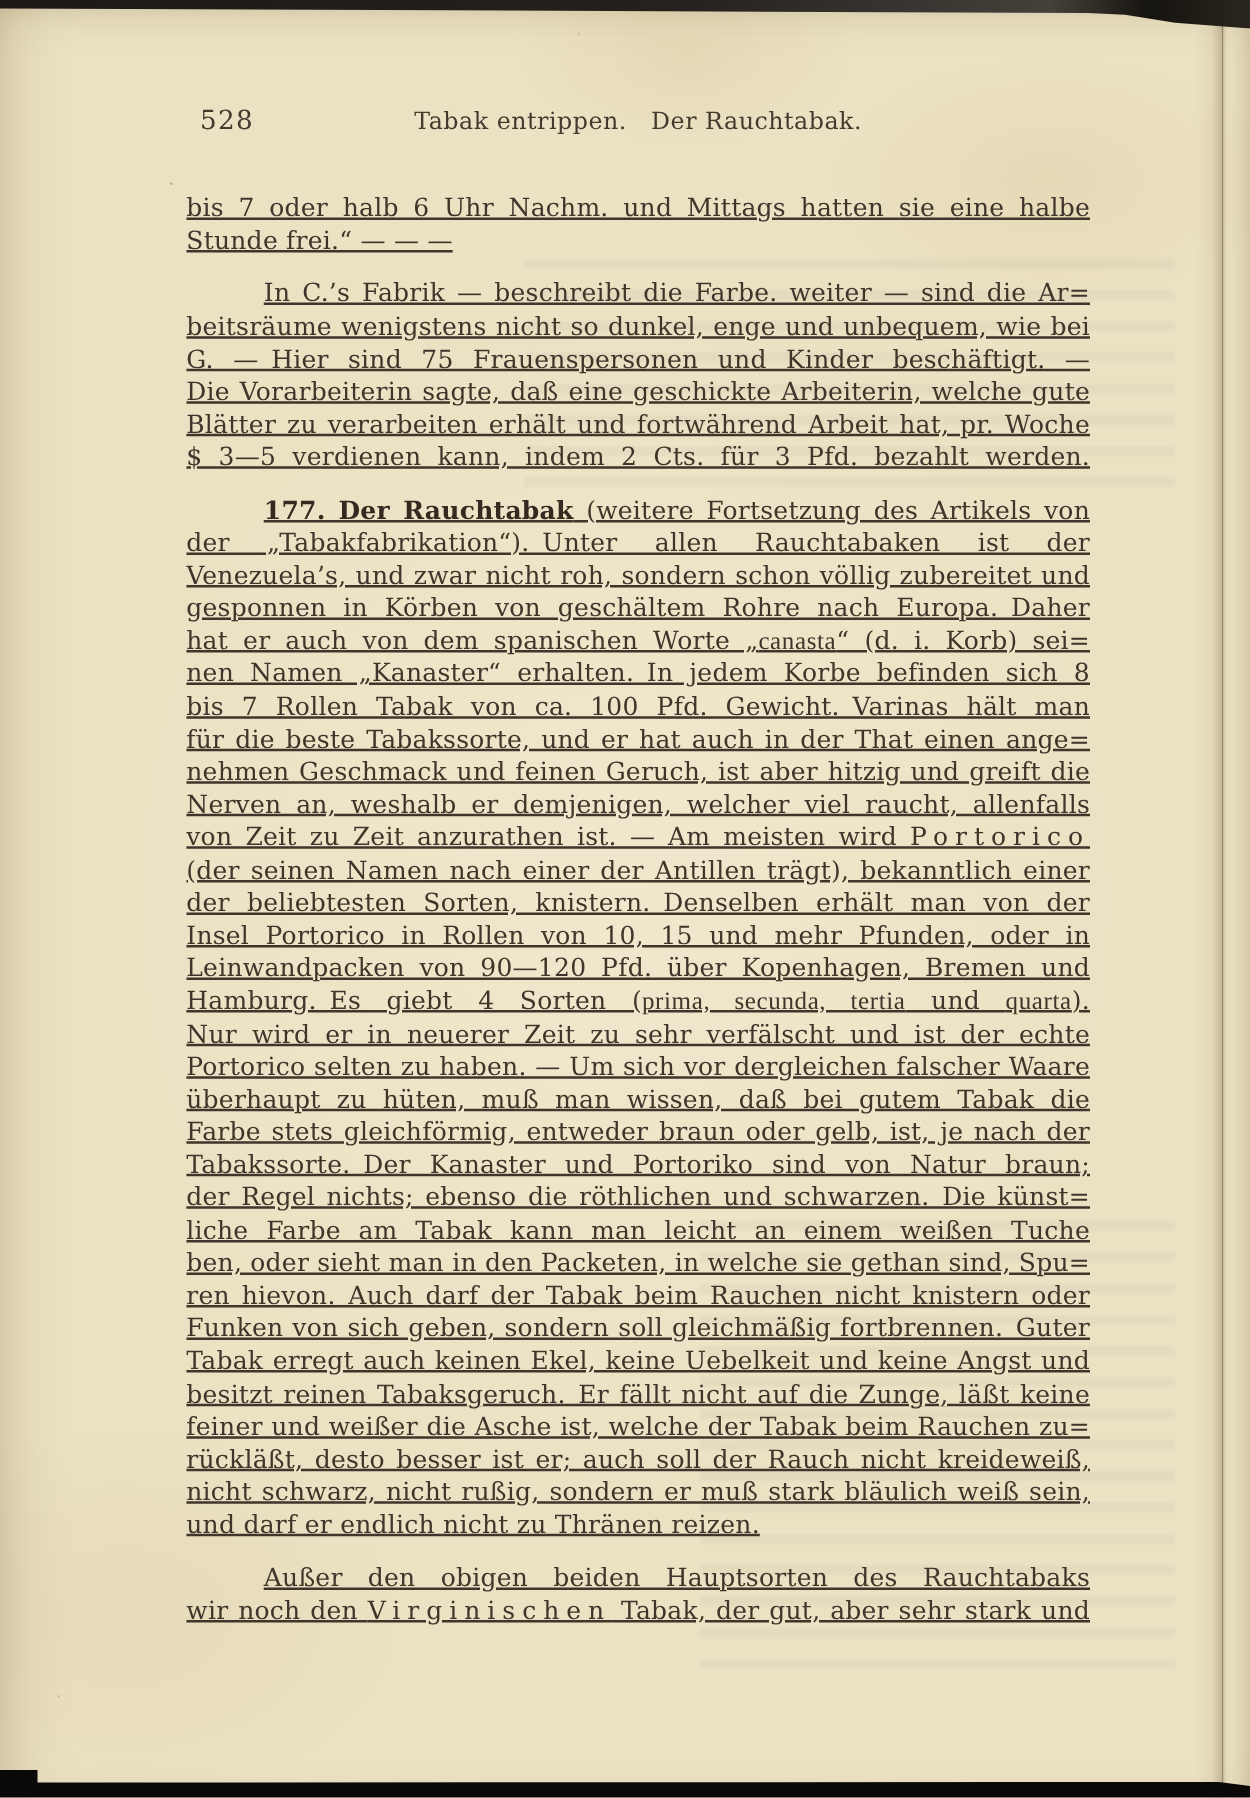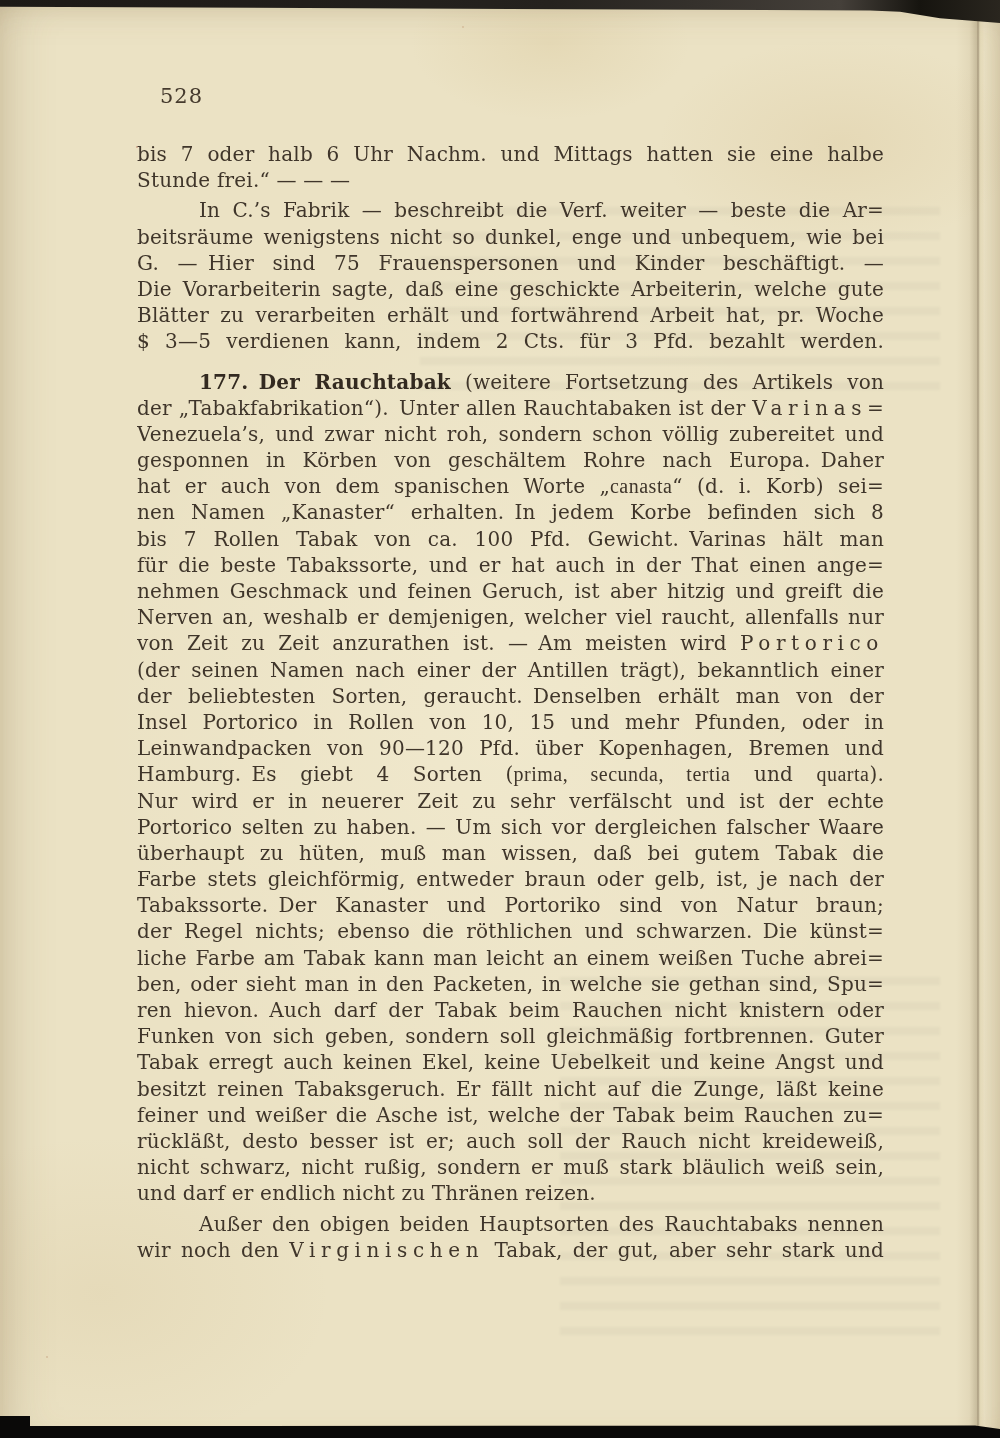--- a/index.html
+++ b/index.html
@@ -53,68 +53,69 @@
     color:#453a2d;font-size:19px;letter-spacing:.4px;text-align:center;
   }
   .page-number{
     position:absolute;top:84px;left:160px;
     color:#453a2d;font-size:21px;letter-spacing:1px;
   }
   .text-body{
     position:absolute;top:137px;left:133px;width:755px;
     color:#3f352a;font-size:20px;letter-spacing:.2px;
   }
-  .para{margin:4px;}
+  .para{margin:16px;text-decoration:underline;}
   .para.gap{margin-top:14px;}
   .line{
     height:26.2px;line-height:26.2px;overflow:hidden;
     text-align:justify;text-align-last:justify;
   }
   .line.flush{text-align-last:left;}
   .line.indent{text-indent:62px;}
   .b{font-weight:bold;color:#332a20;}
   .sp{letter-spacing:.28em;}
   .an{font-family:"Liberation Serif", serif;letter-spacing:.5px;}
 </style>
 </head>
 <body>
 
 <div class="paper">
   <div class="bleed b1"></div>
   <div class="bleed b2"></div>
 
   <div class="page-number">528</div>
+  <div class="running-head">Tabak entrippen. Der Rauchtabak.</div>
 
   <div class="text-body">
       <div class="para">
         <div class="line"><span>bis 7 oder halb 6 Uhr Nachm. und Mittags hatten sie eine halbe</span></div>
         <div class="line flush"><span>Stunde frei.“ — — —</span></div>
       </div>
       <div class="para">
-        <div class="line indent"><span>In C.’s Fabrik — beschreibt die Verf. weiter — beste die Ar=</span></div>
+        <div class="line indent"><span>In C.’s Fabrik — beschreibt die Farbe. weiter — sind die Ar=</span></div>
         <div class="line"><span>beitsräume wenigstens nicht so dunkel, enge und unbequem, wie bei</span></div>
         <div class="line"><span>G. — Hier sind 75 Frauenspersonen und Kinder beschäftigt. —</span></div>
         <div class="line"><span>Die Vorarbeiterin sagte, daß eine geschickte Arbeiterin, welche gute</span></div>
         <div class="line"><span>Blätter zu verarbeiten erhält und fortwährend Arbeit hat, pr. Woche</span></div>
         <div class="line"><span>$ 3—5 verdienen kann, indem 2 Cts. für 3 Pfd. bezahlt werden.</span></div>
       </div>
       <div class="para gap">
         <div class="line indent"><span class="b">177. Der Rauchtabak</span><span> (weitere Fortsetzung des Artikels von</span></div>
         <div class="line"><span>der „Tabakfabrikation“). Unter allen Rauchtabaken ist der </span><span class="sp">Varinas</span><span>=</span></div>
         <div class="line"><span>Venezuela’s, und zwar nicht roh, sondern schon völlig zubereitet und</span></div>
         <div class="line"><span>gesponnen in Körben von geschältem Rohre nach Europa. Daher</span></div>
         <div class="line"><span>hat er auch von dem spanischen Worte „</span><span class="an">canasta</span><span>“ (d. i. Korb) sei=</span></div>
         <div class="line"><span>nen Namen „Kanaster“ erhalten. In jedem Korbe befinden sich 8</span></div>
         <div class="line"><span>bis 7 Rollen Tabak von ca. 100 Pfd. Gewicht. Varinas hält man</span></div>
         <div class="line"><span>für die beste Tabakssorte, und er hat auch in der That einen ange=</span></div>
         <div class="line"><span>nehmen Geschmack und feinen Geruch, ist aber hitzig und greift die</span></div>
         <div class="line"><span>Nerven an, weshalb er demjenigen, welcher viel raucht, allenfalls nur</span></div>
         <div class="line"><span>von Zeit zu Zeit anzurathen ist. — Am meisten wird </span><span class="sp">Portorico</span></div>
         <div class="line"><span>(der seinen Namen nach einer der Antillen trägt), bekanntlich einer</span></div>
-        <div class="line"><span>der beliebtesten Sorten, geraucht. Denselben erhält man von der</span></div>
+        <div class="line"><span>der beliebtesten Sorten, knistern. Denselben erhält man von der</span></div>
         <div class="line"><span>Insel Portorico in Rollen von 10, 15 und mehr Pfunden, oder in</span></div>
         <div class="line"><span>Leinwandpacken von 90—120 Pfd. über Kopenhagen, Bremen und</span></div>
         <div class="line"><span>Hamburg. Es giebt 4 Sorten (</span><span class="an">prima, secunda, tertia</span><span> und </span><span class="an">quarta</span><span>).</span></div>
         <div class="line"><span>Nur wird er in neuerer Zeit zu sehr verfälscht und ist der echte</span></div>
         <div class="line"><span>Portorico selten zu haben. — Um sich vor dergleichen falscher Waare</span></div>
         <div class="line"><span>überhaupt zu hüten, muß man wissen, daß bei gutem Tabak die</span></div>
         <div class="line"><span>Farbe stets gleichförmig, entweder braun oder gelb, ist, je nach der</span></div>
         <div class="line"><span>Tabakssorte. Der Kanaster und Portoriko sind von Natur braun;</span></div>
         <div class="line"><span>der Regel nichts; ebenso die röthlichen und schwarzen. Die künst=</span></div>
         <div class="line"><span>liche Farbe am Tabak kann man leicht an einem weißen Tuche abrei=</span></div>

